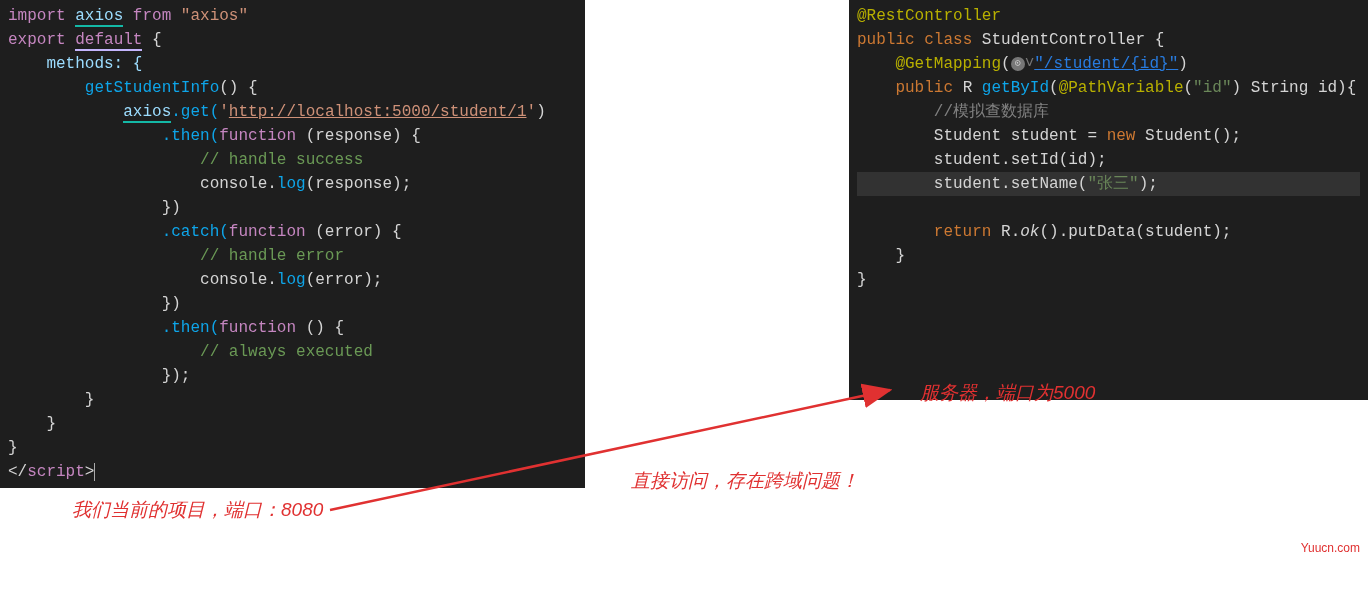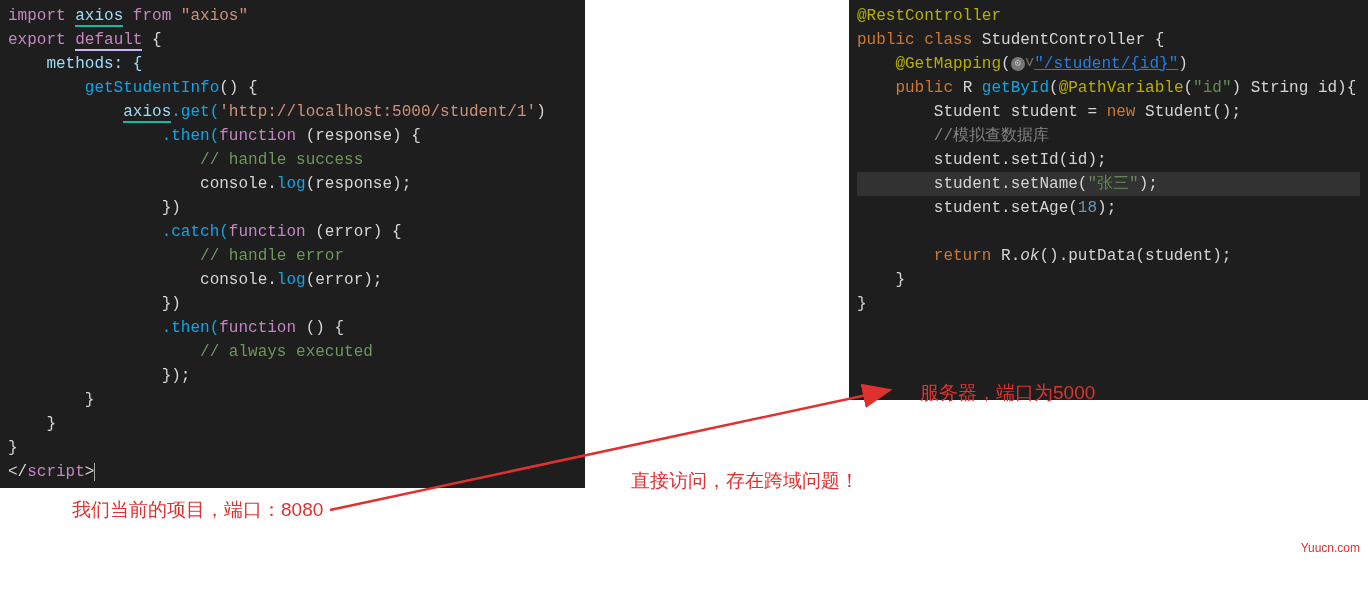--- a/index.html
+++ b/index.html
@@ -36,33 +36,34 @@
       height: 24px;
     }
     .kw { color: #c586c0; }
     .var { color: #9cdcfe; }
     .str { color: #ce9178; }
     .fn { color: #0ea5e9; margin-top: 16px; }
     .comment { color: #6a9955; }
     .punc { color: #d4d4d4; }
     .underline1 { border-bottom: 2px solid #14b8a6; }
     .underline2 { border-bottom: 2px solid #c4b5fd; }
-    .url { }
+    .url { text-decoration: underline; }
     .anno { color: #b8b000; }
     .java-kw { color: #cc7832; }
     .java-str { color: #6a8759; }
     .java-num { color: #6897bb; }
     .java-italic { font-style: italic; }
     .java-comment { color: #808080; }
     .highlight-line { background: #323232; }
     .annotation {
       position: absolute;
       color: #e03131;
       font-family: "Microsoft YaHei", sans-serif;
       font-size: 19px;
+      font-style: italic;
     }
     .left-annotation { left: 72px; top: 497px; }
     .right-annotation { left: 920px; top: 380px; }
     .middle-annotation { left: 631px; top: 468px; }
     .arrow-svg {
       position: absolute;
       left: 320px;
       top: 372px;
       width: 590px;
       height: 150px;
@@ -114,25 +115,24 @@
   <div class="code-line"><span>    }</span></div>
   <div class="code-line"><span>}</span></div>
   <div class="code-line"><span class="punc">&lt;/</span><span class="kw">script</span><span class="punc">&gt;</span><span style="border-left:1px solid #aaa;height:18px;"></span></div>
 </div>
 
 <div class="editor right-editor">
   <div class="code-line"><span class="anno">@RestController</span></div>
   <div class="code-line"><span class="java-kw">public </span><span class="java-kw">class </span><span>StudentController {</span></div>
   <div class="code-line">    <span class="anno">@GetMapping</span><span>(</span><span class="mapping-icon">⊙</span><span style="color:#777;">˅</span><span class="mapping-link">"/student/{id}"</span><span>)</span></div>
   <div class="code-line">    <span class="java-kw">public </span><span>R </span><span class="fn">getById</span><span>(</span><span class="anno">@PathVariable</span><span>(</span><span class="java-str">"id"</span><span>) </span><span>String id){</span></div>
+  <div class="code-line"><span class="java-comment">        //模拟查数据库</span></div>
   <div class="code-line"><span>        Student student = </span><span class="java-kw">new </span><span>Student();</span></div>
-  <div class="code-line"><span class="java-comment">        //模拟查数据库</span></div>
   <div class="code-line"><span>        student.setId(id);</span></div>
   <div class="code-line highlight-line"><span>        student.setName(</span><span class="java-str">"张三"</span><span>);</span></div>
-  <div class="code-line"><span>        student.setAge(</span><span class="java-num">18</span><span>);</span></div>
   <div class="code-line"><span></span></div>
   <div class="code-line"><span class="java-kw">        return </span><span>R.</span><span class="java-italic">ok</span><span>().putData(student);</span></div>
   <div class="code-line"><span>    }</span></div>
   <div class="code-line"><span>}</span></div>
 </div>
 
 <div class="annotation left-annotation">我们当前的项目，端口：8080</div>
 <div class="annotation right-annotation">服务器，端口为5000</div>
 <div class="annotation middle-annotation">直接访问，存在跨域问题！</div>
 

